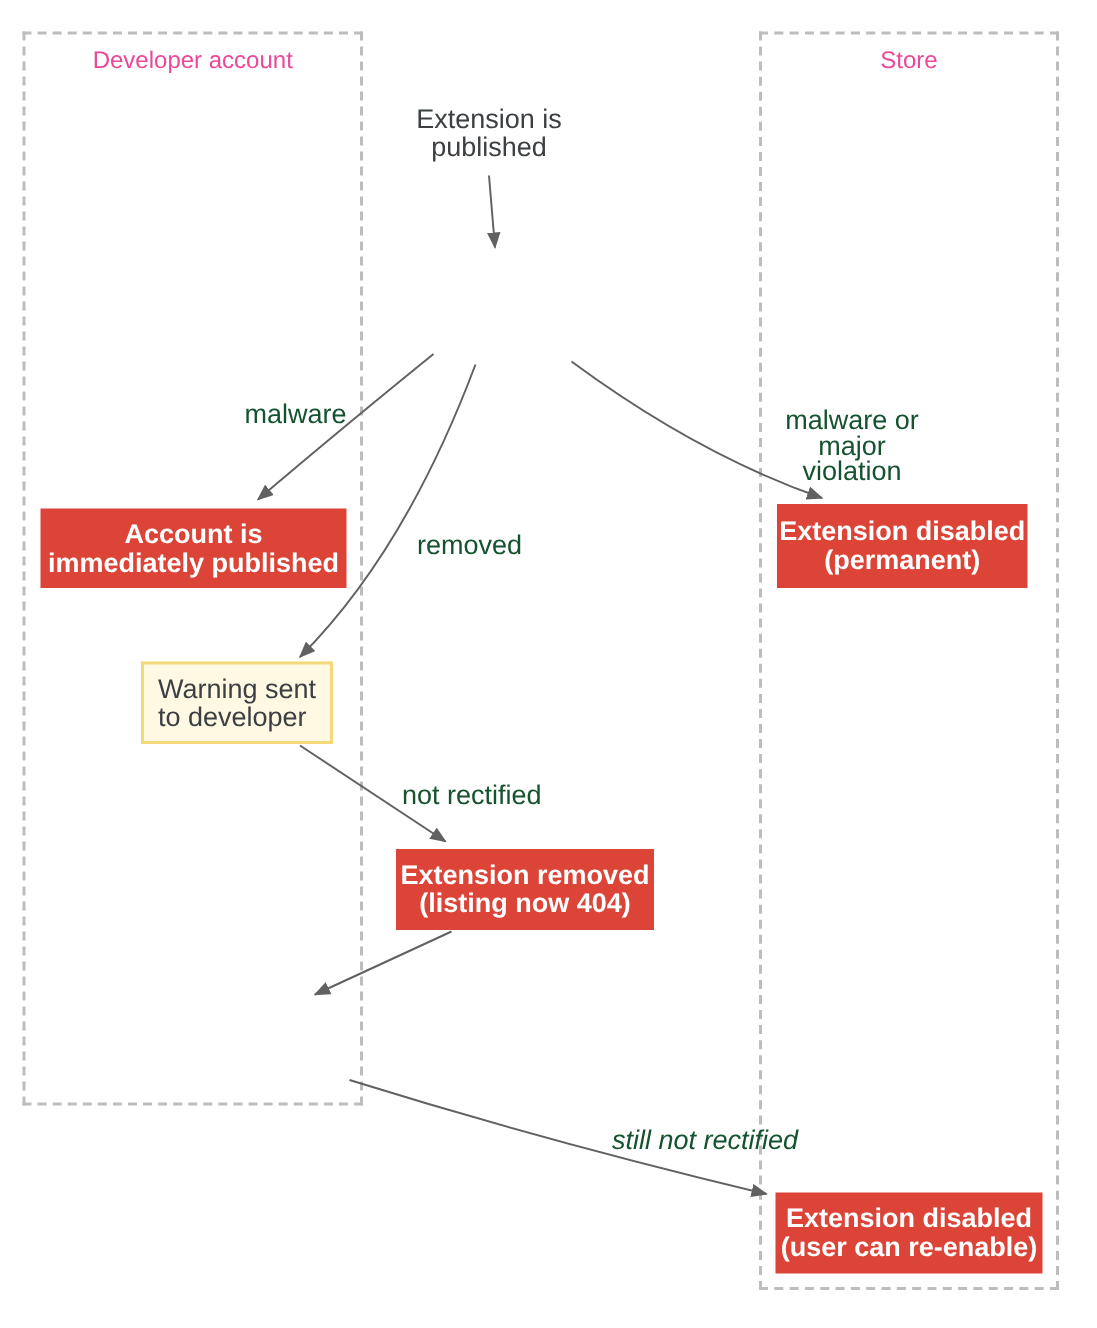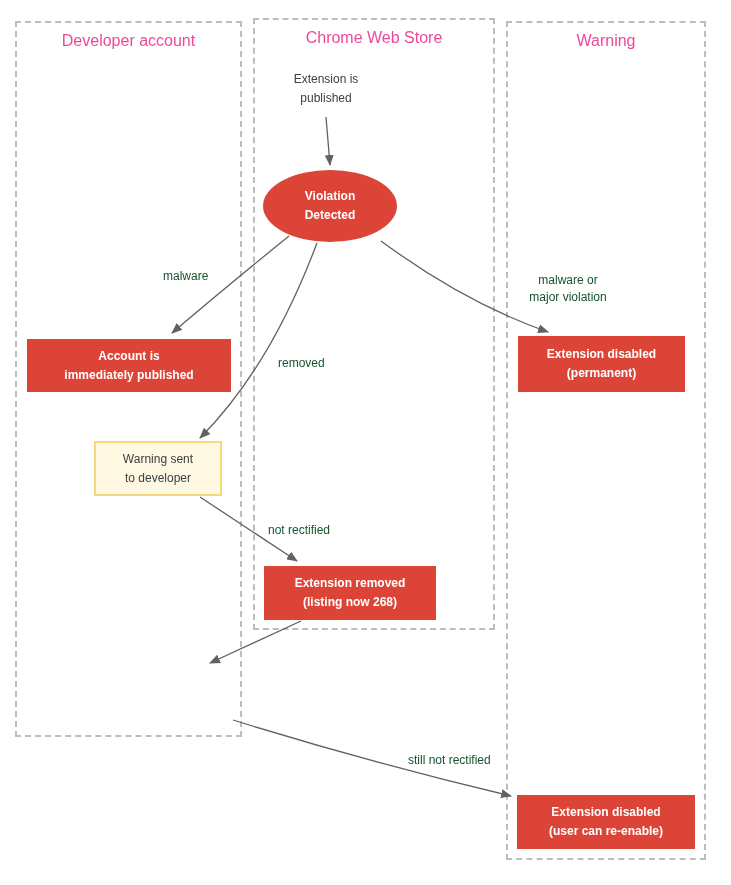--- a/index.html
+++ b/index.html
@@ -14,42 +14,41 @@
   }
   .lane-title {
     position:absolute; top:9px; left:0; right:0;
     text-align:center; font-size:16px; color:#ec4899;
   }
   .lane-developer { left:15px;  top:21px; width:227px; height:716px; }
   .lane-store     { left:253px; top:18px; width:242px; height:612px; }
   .lane-chrome    { left:506px; top:21px; width:200px; height:839px; }
 
   .node, .edge-label {
-    position:absolute; white-space:pre-line; font-size:12px; line-height:19px;
+    position:absolute; white-space:pre-line; font-size:18px; line-height:19px;
   }
   .free-text {
     text-align:center;
   }
   .ellipse {
     box-sizing:border-box; border-radius:50%;
     background:var(--node-red,#db4437); color:var(--node-red-text,#ffffff);
     font-weight:bold; display:flex; align-items:center; justify-content:center;
     text-align:center;
   }
   .red-box {
     box-sizing:border-box;
     background:var(--node-red,#db4437); color:var(--node-red-text,#ffffff);
     font-weight:bold; display:flex; align-items:center; justify-content:center;
     text-align:center;
   }
   .note-box {
     box-sizing:border-box;
     background:var(--note-fill,#fff8e3); border:2px solid var(--note-border,#f5d87a);
     color:#3c4043; display:flex; align-items:center; justify-content:center;
-    text-align:center;
   }
   .edge-label { color:#14532d; }
   .edge-label.centered { text-align:center; line-height:17px; }
 
   svg.edges { position:absolute; left:0; top:0; width:731px; height:885px; pointer-events:none; }
   svg.edges path.edge { fill:none; stroke:var(--arrow,#616161); stroke-width:1.3px; }
   svg.edges marker path { fill:var(--arrow,#616161); stroke:none; }
 
   
   .n-published { left:276px; top:70px;  width:100px; }
@@ -59,64 +58,59 @@
   .n-warning   { left:94px;  top:441px; width:128px; height:55px; }
   .n-removed   { left:264px; top:566px; width:172px; height:54px; }
   .n-notified  { left:63px;  top:671px; width:169px; height:53px; }
   .n-disabled-reenable { left:517px; top:795px; width:178px; height:54px; }
 
   
   .l-malware   { left:163px; top:267px; }
   .l-policy    { left:278px; top:354px; }
   .l-major     { left:512px; top:272px; width:112px; }
   .l-notrect   { left:268px; top:521px; }
-  .l-stillnot  { left:408px; top:751px; }
+  .l-stillnot  { left:408px; top:751px;font-style:italic; }
 </style>
 </head>
 <body>
 
 <div class="canvas">
 
   <div class="lane lane-developer">
     <div class="lane-title">Developer account</div>
   </div>
-  <div class="lane lane-store">
-    <div class="lane-title">Chrome Web Store</div>
-  </div>
   <div class="lane lane-chrome">
-    <div class="lane-title">Warning</div>
+    <div class="lane-title">Store</div>
   </div>
 
   <svg class="edges" viewBox="0 0 731 885" xmlns="http://www.w3.org/2000/svg">
     <defs>
       <marker id="arrowhead" markerUnits="userSpaceOnUse" markerWidth="11" markerHeight="9" viewBox="0 0 11 9" refX="10" refY="4.5" orient="auto">
         <path d="M0,0 L11,4.5 L0,9 Z"></path>
       </marker>
     </defs>
     <path class="edge" d="M326,117 L330,165" marker-end="url(#arrowhead)"></path>
     <path class="edge" d="M289,236 Q226,287 172,333" marker-end="url(#arrowhead)"></path>
     <path class="edge" d="M317,243 Q270,368 200,438" marker-end="url(#arrowhead)"></path>
     <path class="edge" d="M381,241 Q465,303 548,332" marker-end="url(#arrowhead)"></path>
     <path class="edge" d="M200,497 L297,561" marker-end="url(#arrowhead)"></path>
     <path class="edge" d="M301,621 L210,663" marker-end="url(#arrowhead)"></path>
     <path class="edge" d="M233,720 Q368,762 511,796" marker-end="url(#arrowhead)"></path>
   </svg>
 
   <div class="node free-text n-published">Extension is
 published</div>
-  <div class="node ellipse n-violation">Violation
-Detected</div>
   <div class="node red-box n-suspended">Account is
 immediately published</div>
   <div class="node red-box n-disabled-permanent">Extension disabled
 (permanent)</div>
   <div class="node note-box n-warning">Warning sent
 to developer</div>
   <div class="node red-box n-removed">Extension removed
-(listing now 268)</div>
+(listing now 404)</div>
   <div class="node red-box n-disabled-reenable">Extension disabled
 (user can re-enable)</div>
 
   <div class="edge-label l-malware">malware</div>
   <div class="edge-label l-policy">removed</div>
   <div class="edge-label centered l-major">malware or
 major violation</div>
   <div class="edge-label l-notrect">not rectified</div>
   <div class="edge-label l-stillnot">still not rectified</div>
 

